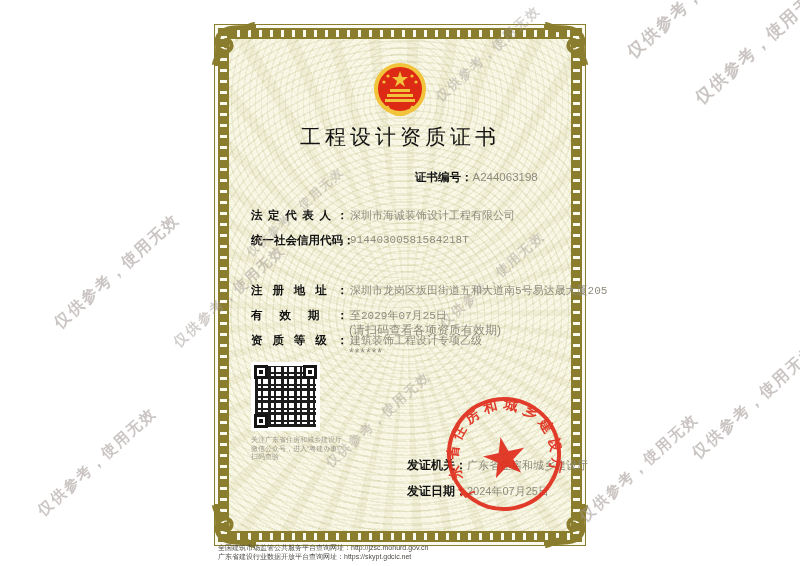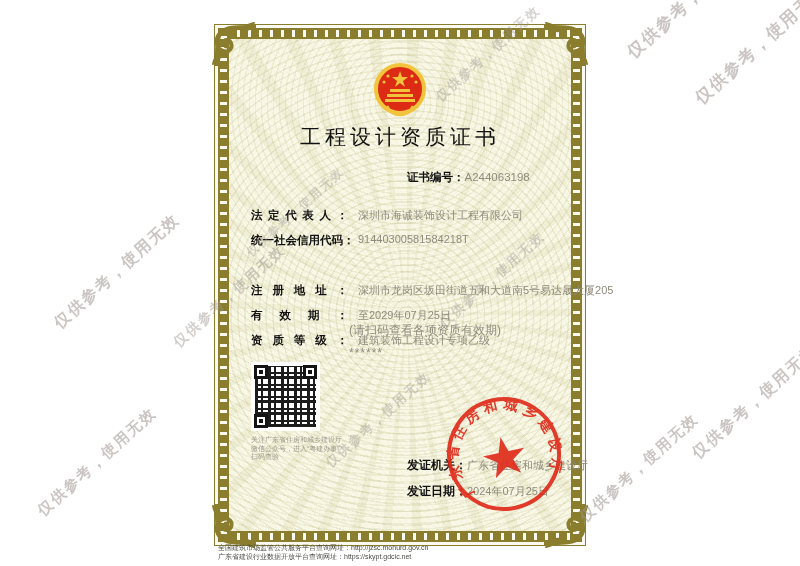--- a/index.html
+++ b/index.html
@@ -50,28 +50,28 @@
     repeating-linear-gradient(55deg,rgba(184,178,112,.06) 0 1px,rgba(0,0,0,0) 1px 5px),
     #f9f8e6;}
 
   .content{position:absolute;inset:0;z-index:4;}
 
   .emblem{position:absolute;left:50%;top:36px;transform:translateX(-50%);}
 
   .title{position:absolute;left:0;right:0;top:98px;text-align:center;
          font-size:21px;font-weight:400;color:#111;letter-spacing:4px;}
 
-  .certno{position:absolute;left:192px;top:145px;font-size:11.5px;}
+  .certno{position:absolute;left:200px;top:145px;font-size:11.5px;}
   .lblb{font-weight:700;color:#111;}
   .val{color:#8e8b7d;}
 
   .row{position:absolute;left:36px;font-size:11px;white-space:nowrap;}
   .row .lbl{display:inline-block;width:97px;font-weight:700;color:#111;font-size:11.5px;
             text-align:justify;text-align-last:justify;vertical-align:top;}
-  .row .v{color:#8e8b7d;margin-left:10px;}
+  .row .v{color:#8e8b7d;margin-left:2px;font-family:Liberation Mono, monospace;}
   .r1{top:183px;} .r2{top:208px;} .r3{top:233px;} .r4{top:258px;} .r5{top:283px;} .r6{top:308px;}
   .note{position:absolute;left:134px;font-size:12px;color:#8e8b7d;text-align:right;}
   .note5{top:297px;} .note6{top:321px;letter-spacing:1px;}
 
   
   .qr{position:absolute;left:36px;top:337px;width:69px;height:69px;background:#fff;}
   .qr-pattern{position:absolute;inset:4px;background-image:
      repeating-linear-gradient(0deg,#1c1c1c 0 3px,rgba(0,0,0,0) 3px 5px,#1c1c1c 5px 7px,rgba(0,0,0,0) 7px 12px),
      repeating-linear-gradient(90deg,#1c1c1c 0 3px,rgba(0,0,0,0) 3px 6px,#1c1c1c 6px 8px,rgba(0,0,0,0) 8px 13px);}
   .finder{position:absolute;width:14px;height:14px;border:3px solid #141414;background:#fff;box-sizing:border-box;}

